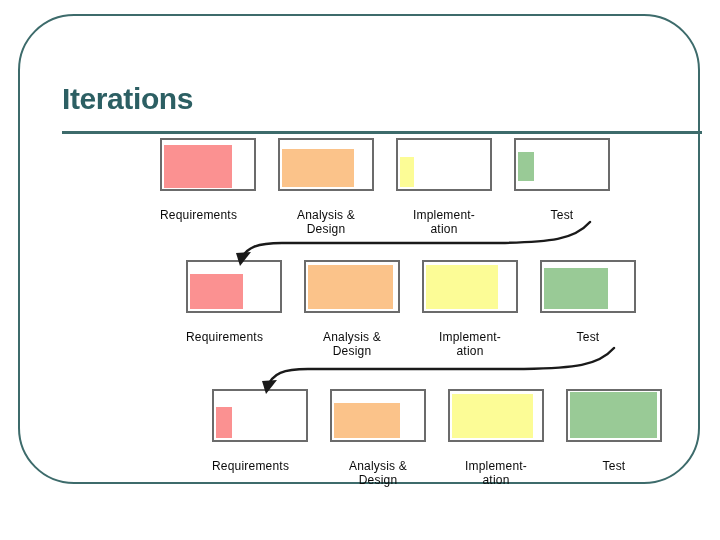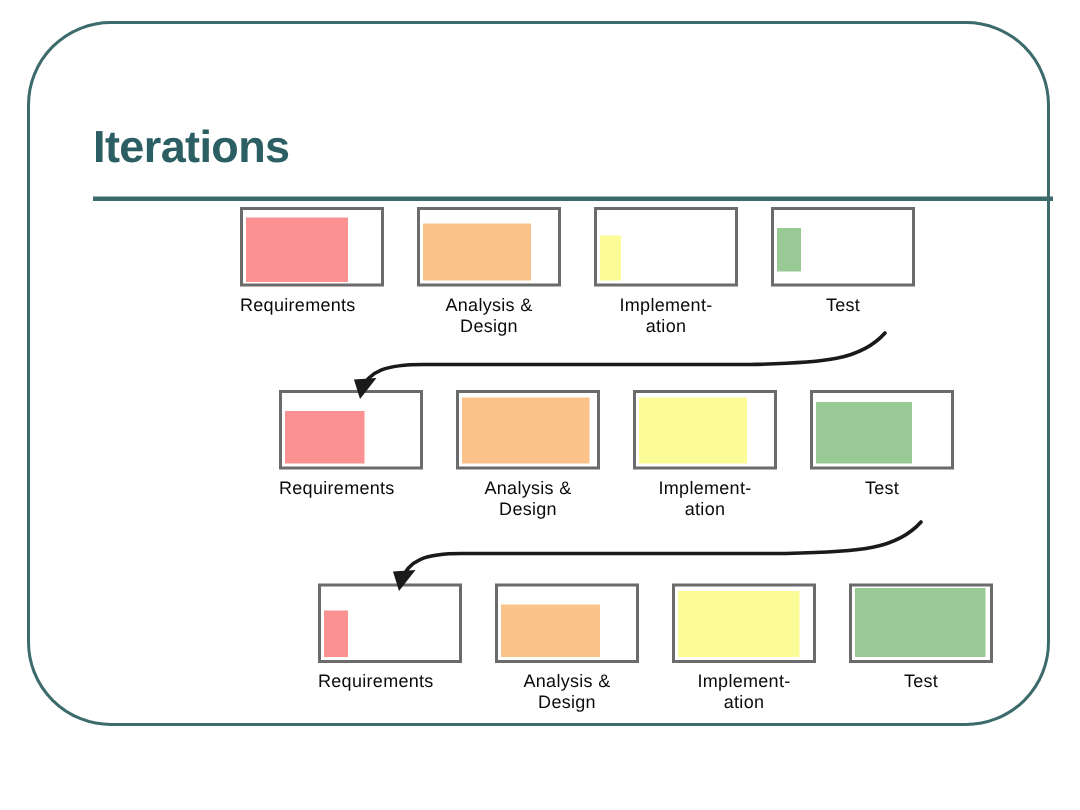--- a/index.html
+++ b/index.html
@@ -88,21 +88,21 @@
     box-sizing: border-box;
     overflow: hidden;
   }
 
   .fill {
     position: absolute;
     left: 2px;
   }
 
   .label {
-    margin-top: 5px;
+    margin-top: 17px;
     font-size: 12px;
     color: #0a0a0a;
     text-align: center;
     line-height: 14px;
     font-family: "Liberation Sans", sans-serif;
     white-space: pre-line;
     letter-spacing: 0.2px;
   }
 
   .label.left {

